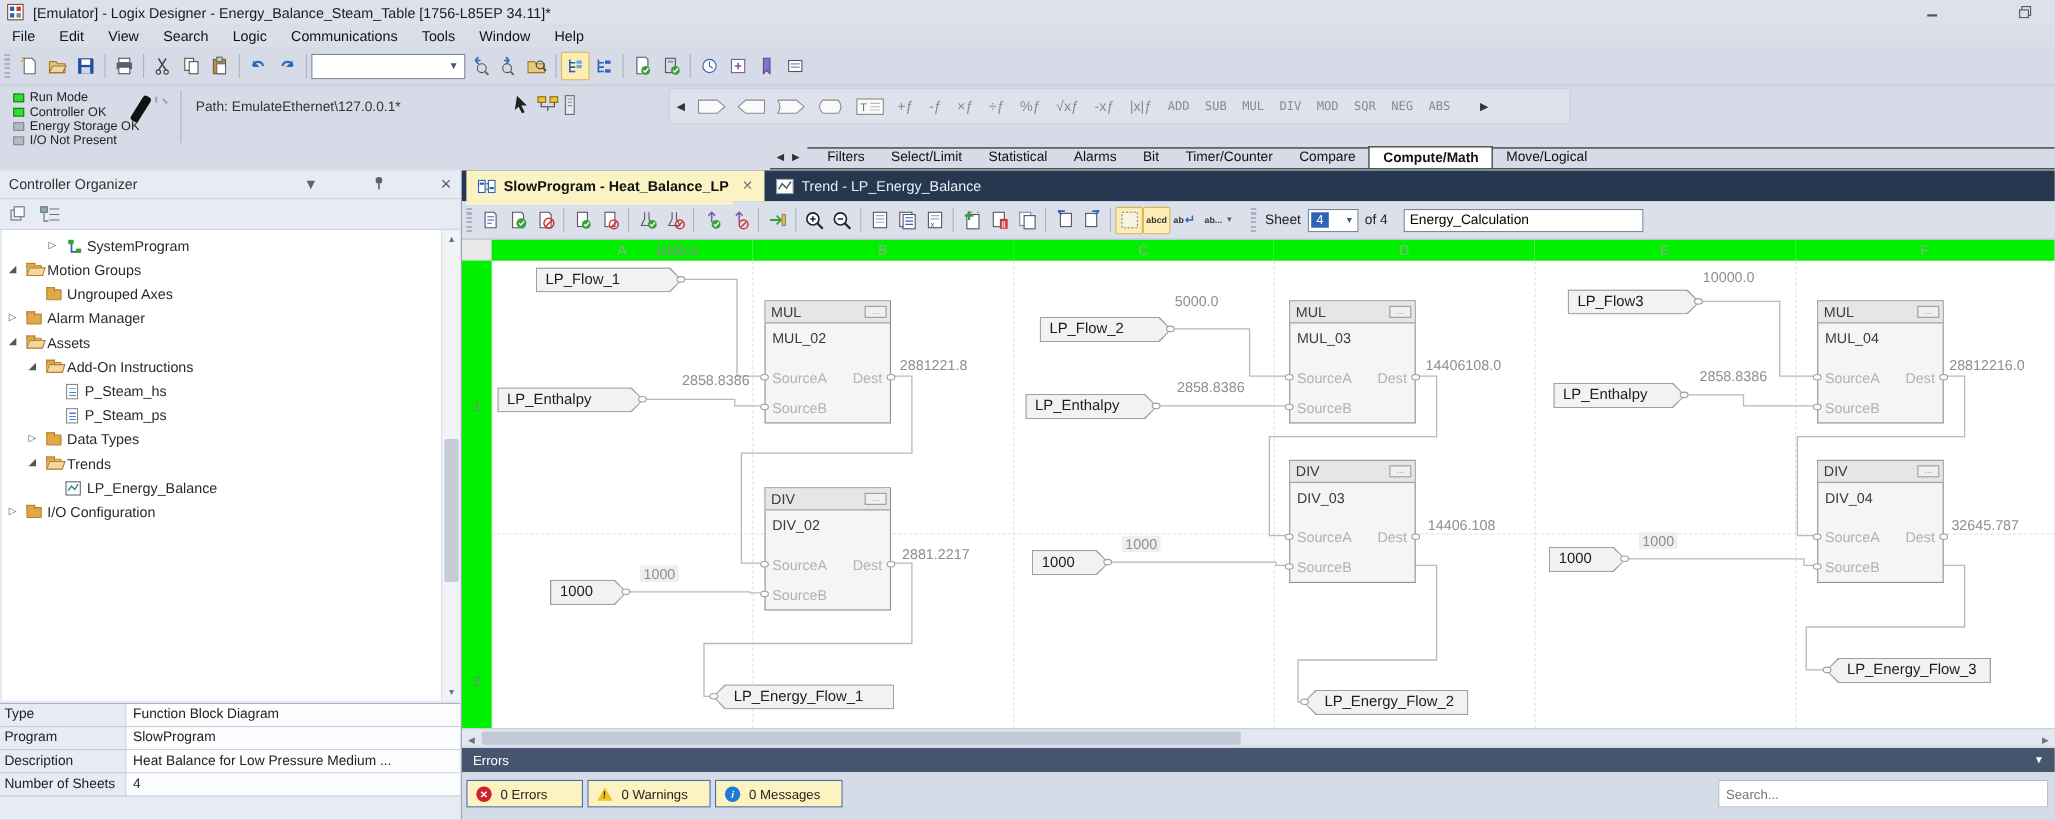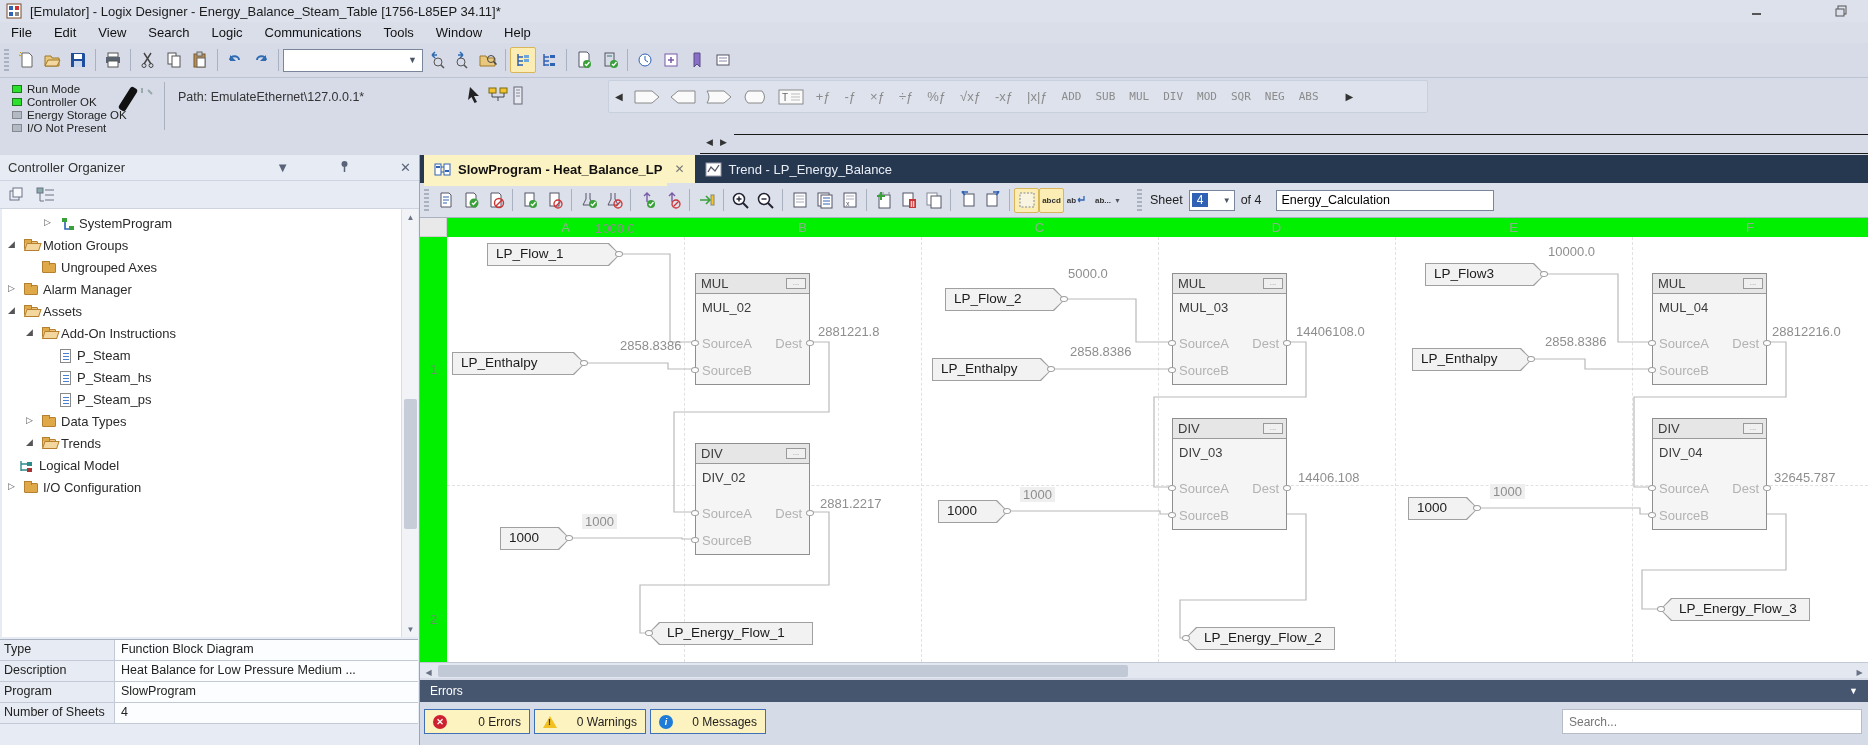--- a/index.html
+++ b/index.html
@@ -126,21 +126,21 @@
   .wval { position:absolute; font-size:13px; color:#8e8e8e; white-space:nowrap; z-index:2; }
   .wval.bg { background:#efefef; padding:0 3px; }
 
   
   #hscroll { left:420px; top:662px; width:1448px; height:16px; background:#e3e7f0; border-top:1px solid #c2c9d6; }
   #hscroll .thumb { position:absolute; left:18px; top:2px; width:690px; height:12px; background:#c2c9d6; border-radius:2px; }
   #hscroll .sb-arr { top:1px; }
   #err-header { left:420px; top:680px; width:1448px; height:22px; background:#47566f; color:#fff; display:flex; align-items:center; padding:0 10px; font-size:12px; }
   #err-body { left:420px; top:702px; width:1448px; height:43px; background:#d5dbe7; }
   .err-btn { position:absolute; top:7px; height:25px; background:#fdf3c0; border:1px solid #3f6fb5; display:flex; align-items:center; padding:0 8px; gap:8px; font-size:12px; color:#222; }
-  .err-btn .lbl { flex:1; text-align:right; }
+  .err-btn .lbl { flex:1; text-align:left; }
   .ic-err { width:14px; height:14px; border-radius:50%; background:#cf2030; color:#fff; font-size:9px; font-weight:bold; text-align:center; line-height:14px; }
   .ic-warn { width:0; height:0; border-left:7px solid transparent; border-right:7px solid transparent; border-bottom:12px solid #f2c021; position:relative; }
   .ic-warn::after { content:"!"; position:absolute; left:-2px; top:1px; font-size:9px; font-weight:bold; color:#333; }
   .ic-info { width:14px; height:14px; border-radius:50%; background:#1e7bd7; color:#fff; font-size:9px; font-weight:bold; text-align:center; line-height:14px; font-style:italic; }
   #err-search { position:absolute; right:6px; top:7px; width:300px; height:25px; border:1px solid #b6bdc9; background:#fff; font-family:"Liberation Sans",sans-serif; font-size:12px; padding:0 6px; color:#1d4ed8; }
 </style>
 </head>
 <body>
 
 <div id="titlebar" class="abs">
@@ -425,20 +425,31 @@
   <span class="op word">SQR</span>
   <span class="op word">NEG</span>
   <span class="op word">ABS</span>
   <span class="nav" style="margin-left:14px">▶</span>
 </div>
 
 <div id="tabstrip" class="abs">
   <div class="line-top"></div>
   <span class="arr" style="left:6px">◀</span>
   <span class="arr" style="left:20px">▶</span>
+  <div class="tabs">
+    <span class="tab">Filters</span>
+    <span class="tab">Select/Limit</span>
+    <span class="tab">Statistical</span>
+    <span class="tab">Alarms</span>
+    <span class="tab">Bit</span>
+    <span class="tab">Timer/Counter</span>
+    <span class="tab">Compare</span>
+    <span class="tab active">Compute/Math</span>
+    <span class="tab">Move/Logical</span>
+  </div>
   <div class="line-bot"></div>
 </div>
 
 <div id="organizer" class="abs">
   <div id="org-header">
     <span>Controller Organizer</span>
     <span style="margin-left:auto" class="hic">▼</span>
     <span class="hic"><svg width="11" height="13">
           <circle cx="5.5" cy="4" r="3" fill="#5a6478"></circle>
           <path d="M5.5 7 v5" stroke="#5a6478" stroke-width="1.5"></path>
@@ -486,73 +497,68 @@
       <i class="ico-folder open" style="left:22px"></i>
       <span class="tlabel" style="left:41px">Assets</span>
     </div>
     <div class="trow">
       <span class="tarrow" style="left:24px">◢</span>
       <i class="ico-folder open" style="left:40px"></i>
       <span class="tlabel" style="left:59px">Add-On Instructions</span>
     </div>
     <div class="trow">
         <i class="ico-aoi" style="left:58px"></i>
-        <span class="tlabel" style="left:75px">P_Steam</span>
-      </div>
-    <div class="trow">
-        <i class="ico-aoi" style="left:58px"></i>
         <span class="tlabel" style="left:75px">P_Steam_hs</span>
       </div>
     <div class="trow">
         <i class="ico-aoi" style="left:58px"></i>
         <span class="tlabel" style="left:75px">P_Steam_ps</span>
       </div>
     <div class="trow">
       <span class="tarrow" style="left:24px">▷</span>
       <i class="ico-folder" style="left:40px"></i>
       <span class="tlabel" style="left:59px">Data Types</span>
     </div>
     <div class="trow">
       <span class="tarrow" style="left:24px">◢</span>
       <i class="ico-folder open" style="left:40px"></i>
       <span class="tlabel" style="left:59px">Trends</span>
     </div>
     <div class="trow">
-      <svg class="ico-svg" style="left:16px" width="15" height="14">
-          <path d="M3 2 v10 M3 5 h6 M3 11 h6" stroke="#2f8a8a" fill="none" stroke-width="1.4"></path>
-          <rect x="9" y="3" width="5" height="4" fill="#2f8a8a"></rect>
-          <rect x="9" y="9" width="5" height="4" fill="#a33"></rect>
+      <svg class="ico-svg" style="left:57px" width="15" height="14">
+          <rect x="1" y="1" width="13" height="12" fill="#fff" stroke="#667"></rect>
+          <path d="M3 9 l3 -4 l3 3 l3 -5" fill="none" stroke="#2f8a8a" stroke-width="1.3"></path>
         </svg>
-      <span class="tlabel" style="left:37px">Logical Model</span>
+      <span class="tlabel" style="left:77px">LP_Energy_Balance</span>
     </div>
     <div class="trow">
       <span class="tarrow" style="left:6px">▷</span>
       <i class="ico-folder" style="left:22px"></i>
       <span class="tlabel" style="left:41px">I/O Configuration</span>
     </div>
   </div>
 
   <div id="org-scroll">
     <span class="sb-arr" style="top:0">▲</span>
     <div class="thumb"></div>
     <span class="sb-arr" style="bottom:0">▼</span>
   </div>
 
   <div id="props">
     <div class="prow2">
         <span class="pl">Type</span>
         <span class="pv">Function Block Diagram</span>
       </div>
     <div class="prow2">
+        <span class="pl">Program</span>
+        <span class="pv">SlowProgram</span>
+      </div>
+    <div class="prow2">
         <span class="pl">Description</span>
         <span class="pv">Heat Balance for Low Pressure Medium ...</span>
-      </div>
-    <div class="prow2">
-        <span class="pl">Program</span>
-        <span class="pv">SlowProgram</span>
       </div>
     <div class="prow2">
         <span class="pl">Number of Sheets</span>
         <span class="pv">4</span>
       </div>
   </div>
 </div>
 
 <div id="doc-tabs" class="abs">
   <div class="dtab active" style="margin-left:4px">

